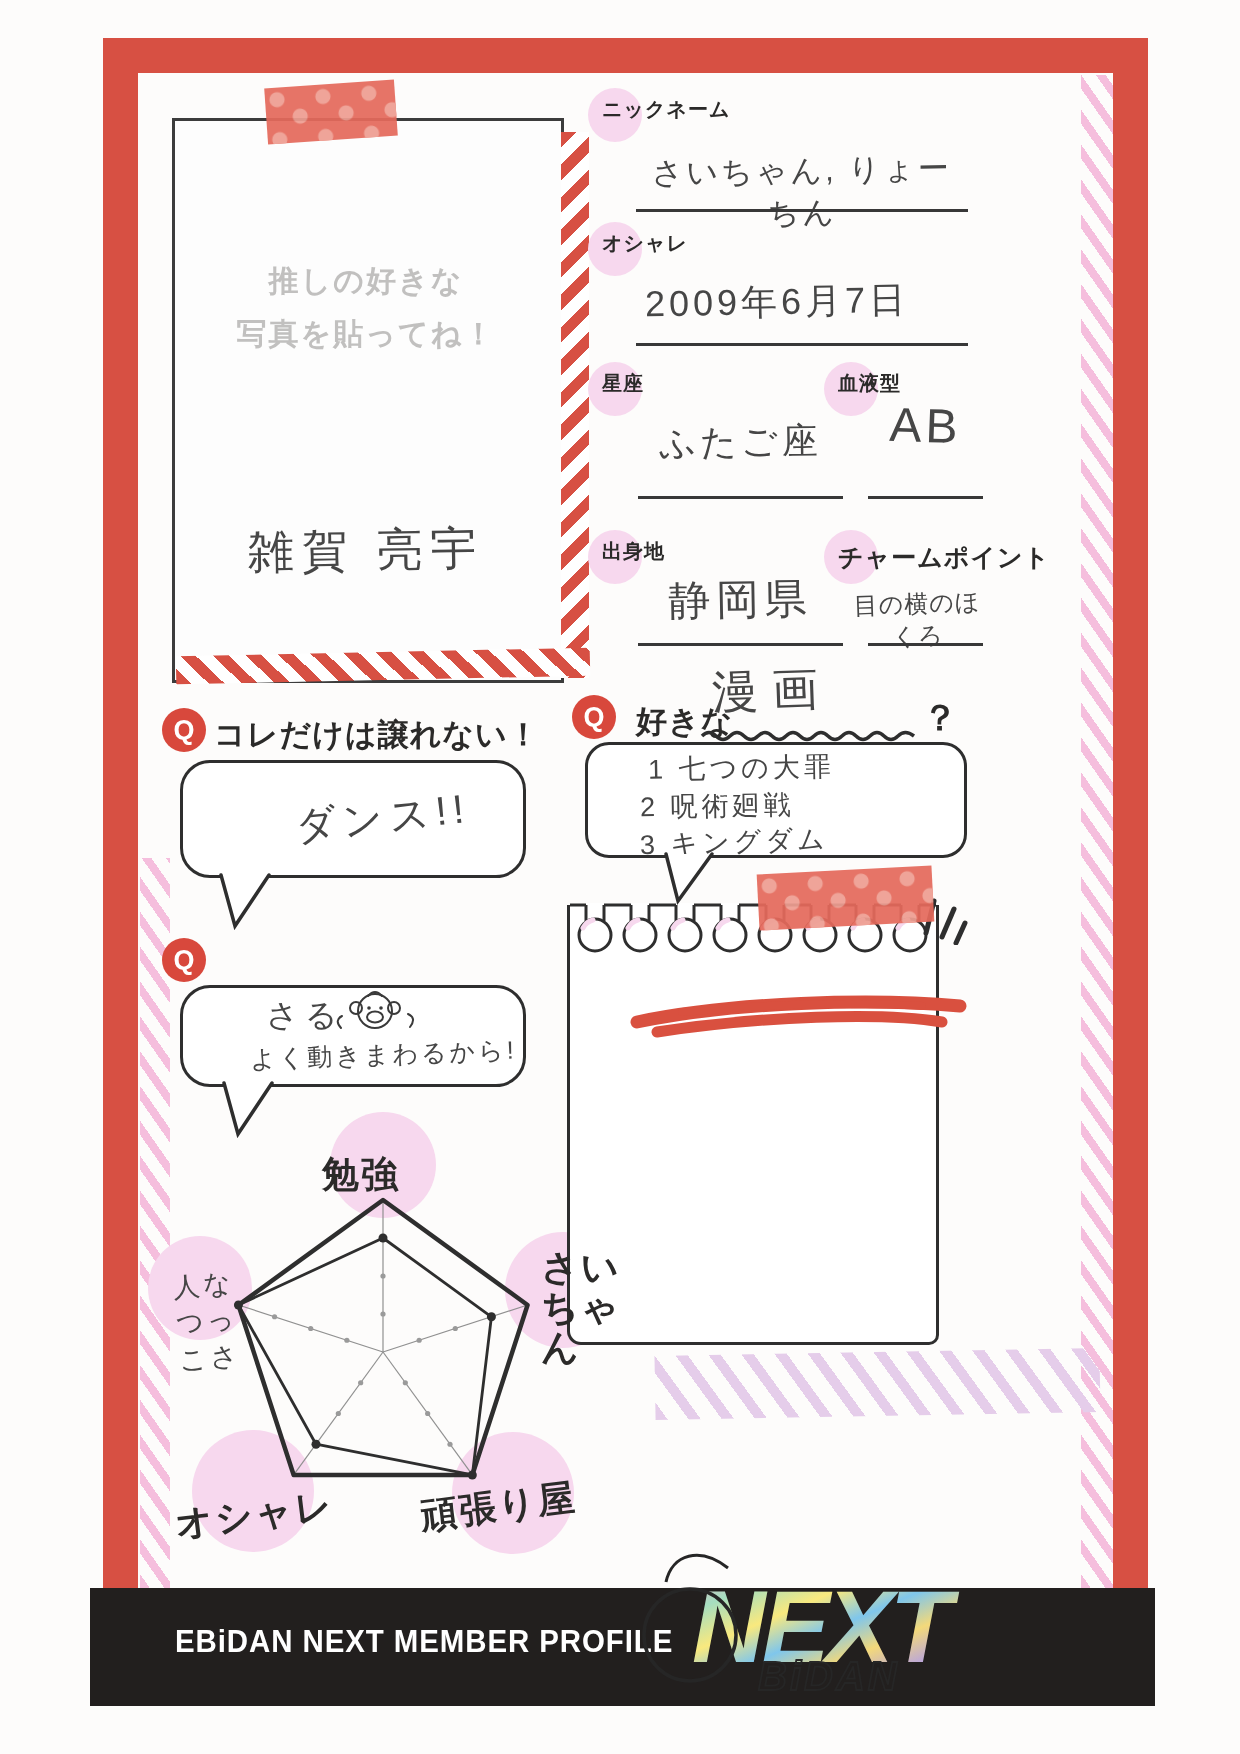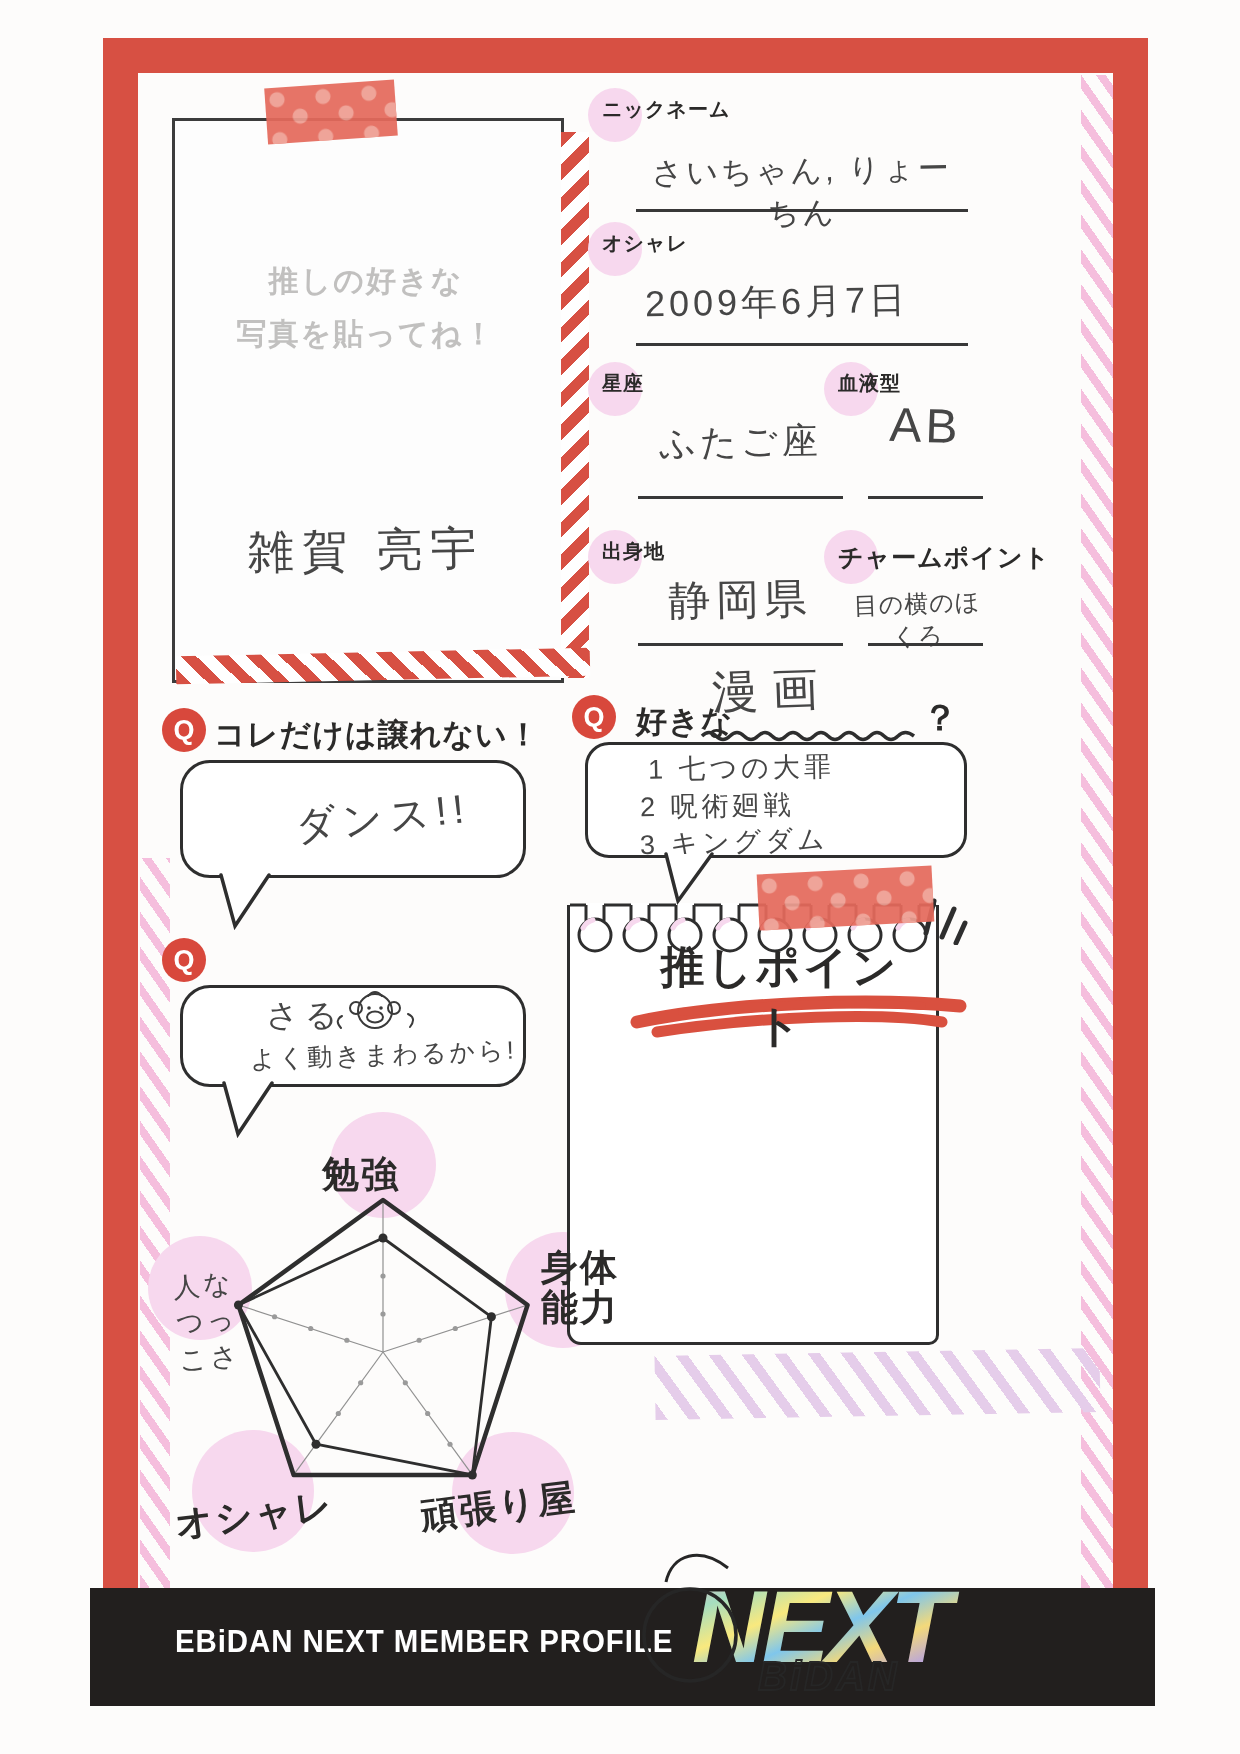--- a/index.html
+++ b/index.html
@@ -166,21 +166,21 @@
       <polygon points="220,70 364.56059047686335,175.02941685500798 309.3433583484559,344.970583144992 130.6566416515441,344.970583144992 75.43940952313667,175.02941685500795" fill="none" stroke="#2e2e2e" stroke-width="4.5" stroke-linejoin="round"></polygon>
       <polygon points="220,108 328.42044285764746,186.772062641256 309.3433583484559,344.970583144992 152.9924812386581,314.22793735874404 75.43940952313667,175.02941685500795" fill="none" stroke="#2e2e2e" stroke-width="2.8" stroke-linejoin="round"></polygon>
       <circle cx="220" cy="108" r="4.5" fill="#2e2e2e"></circle>
       <circle cx="328.42044285764746" cy="186.772062641256" r="4.5" fill="#2e2e2e"></circle>
       <circle cx="309.3433583484559" cy="344.970583144992" r="4.5" fill="#2e2e2e"></circle>
       <circle cx="152.9924812386581" cy="314.22793735874404" r="4.5" fill="#2e2e2e"></circle>
       <circle cx="75.43940952313667" cy="175.02941685500795" r="4.5" fill="#2e2e2e"></circle>
     </svg>
 
   <div class="abs rlabel" style="left:322px;top:1150px;">勉強</div>
-  <div class="abs rlabel" style="left:541px;top:1248px;width:82px;word-break:break-all;line-height:1.08;">身体能力</div>
+  <div class="abs rlabel" style="left:541px;top:1248px;width:82px;word-break:break-all;line-height:1.08;">さいちゃん</div>
   <div class="abs rlabel" style="left:420px;top:1482px;transform:rotate(-7deg);">頑張り屋</div>
   <div class="abs rlabel" style="left:175px;top:1490px;transform:rotate(-7deg);">オシャレ</div>
   <div class="abs hand" style="left:176px;top:1266px;width:88px;word-break:break-all;font-size:27px;line-height:1.35;letter-spacing:3px;transform:rotate(-5deg);">人なつっこさ</div>
 
   <div class="abs padbody"></div>
   <svg id="padtop" class="abs" style="left:567px;top:878px;z-index:2;" width="372" height="80" viewBox="0 0 372 80">
       <path d="M3,27 H369" stroke="#2e2e2e" stroke-width="3" fill="none"></path>
       <rect x="19" y="25" width="18" height="16" fill="#fff"></rect>
       <line x1="19" y1="27" x2="19" y2="43" stroke="#2e2e2e" stroke-width="3"></line>
       <line x1="37" y1="27" x2="37" y2="43" stroke="#2e2e2e" stroke-width="3"></line>
@@ -216,21 +216,20 @@
       <line x1="307" y1="27" x2="307" y2="43" stroke="#2e2e2e" stroke-width="3"></line>
       <circle cx="298" cy="57" r="16" fill="#fff" stroke="#2e2e2e" stroke-width="3"></circle>
       <path d="M286,50 a16,16 0 0,1 10,-8" stroke="#f7d8ee" stroke-width="5" fill="none" stroke-linecap="round"></path>
       <rect x="334" y="25" width="18" height="16" fill="#fff"></rect>
       <line x1="334" y1="27" x2="334" y2="43" stroke="#2e2e2e" stroke-width="3"></line>
       <line x1="352" y1="27" x2="352" y2="43" stroke="#2e2e2e" stroke-width="3"></line>
       <circle cx="343" cy="57" r="16" fill="#fff" stroke="#2e2e2e" stroke-width="3"></circle>
       <path d="M331,50 a16,16 0 0,1 10,-8" stroke="#f7d8ee" stroke-width="5" fill="none" stroke-linecap="round"></path>
     </svg>
   <div class="abs tape" style="left:758px;top:870px;width:175px;height:56px;transform:rotate(-3deg);z-index:3;"></div>
-  <div class="abs padtitle" style="left:640px;top:938px;width:280px;text-align:center;">推しポイント</div>
   <svg class="abs" style="left:622px;top:984px;z-index:2;" width="350" height="56">
     <g fill="none" stroke="#d9503f" stroke-linecap="round">
       <path d="M15,38 C110,18 250,14 338,22" stroke-width="13"></path>
       <path d="M35,48 C140,32 260,28 320,38" stroke-width="11"></path>
       <path d="M60,28 C150,20 230,18 300,22" stroke-width="8"></path>
     </g>
   </svg>
   <svg class="abs" style="left:918px;top:893px;z-index:2;" width="50" height="52">
     <g stroke="#2e2e2e" stroke-width="5" stroke-linecap="round">
       <line x1="8" y1="40" x2="16" y2="8"></line>

